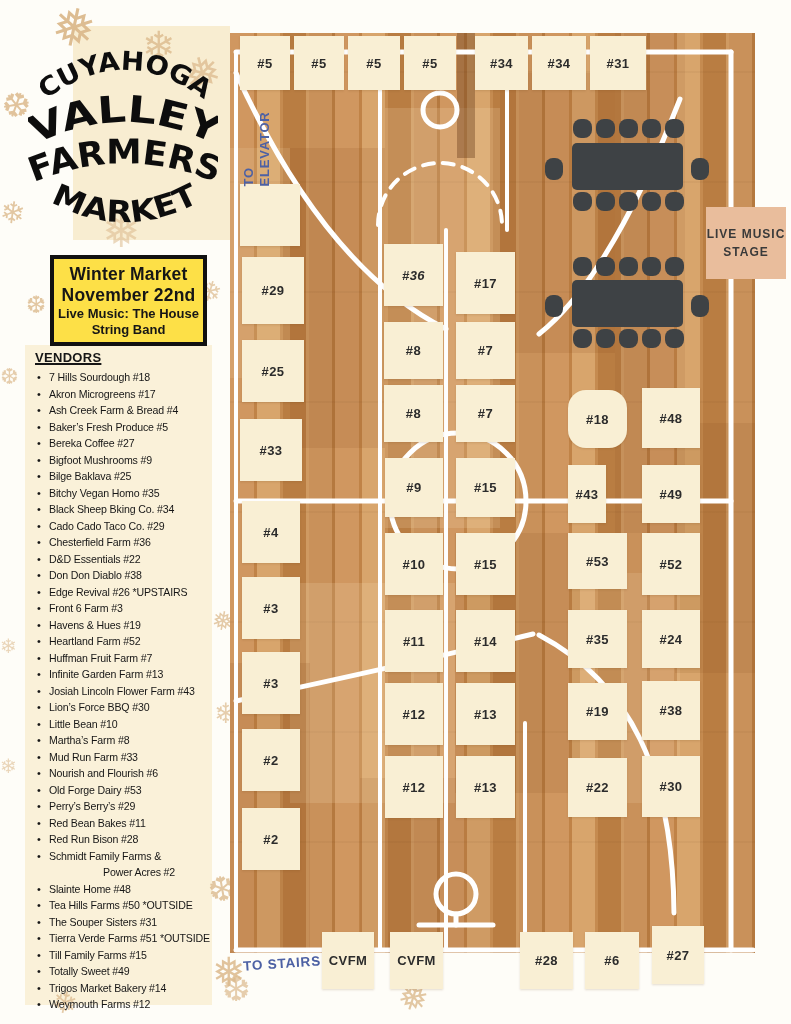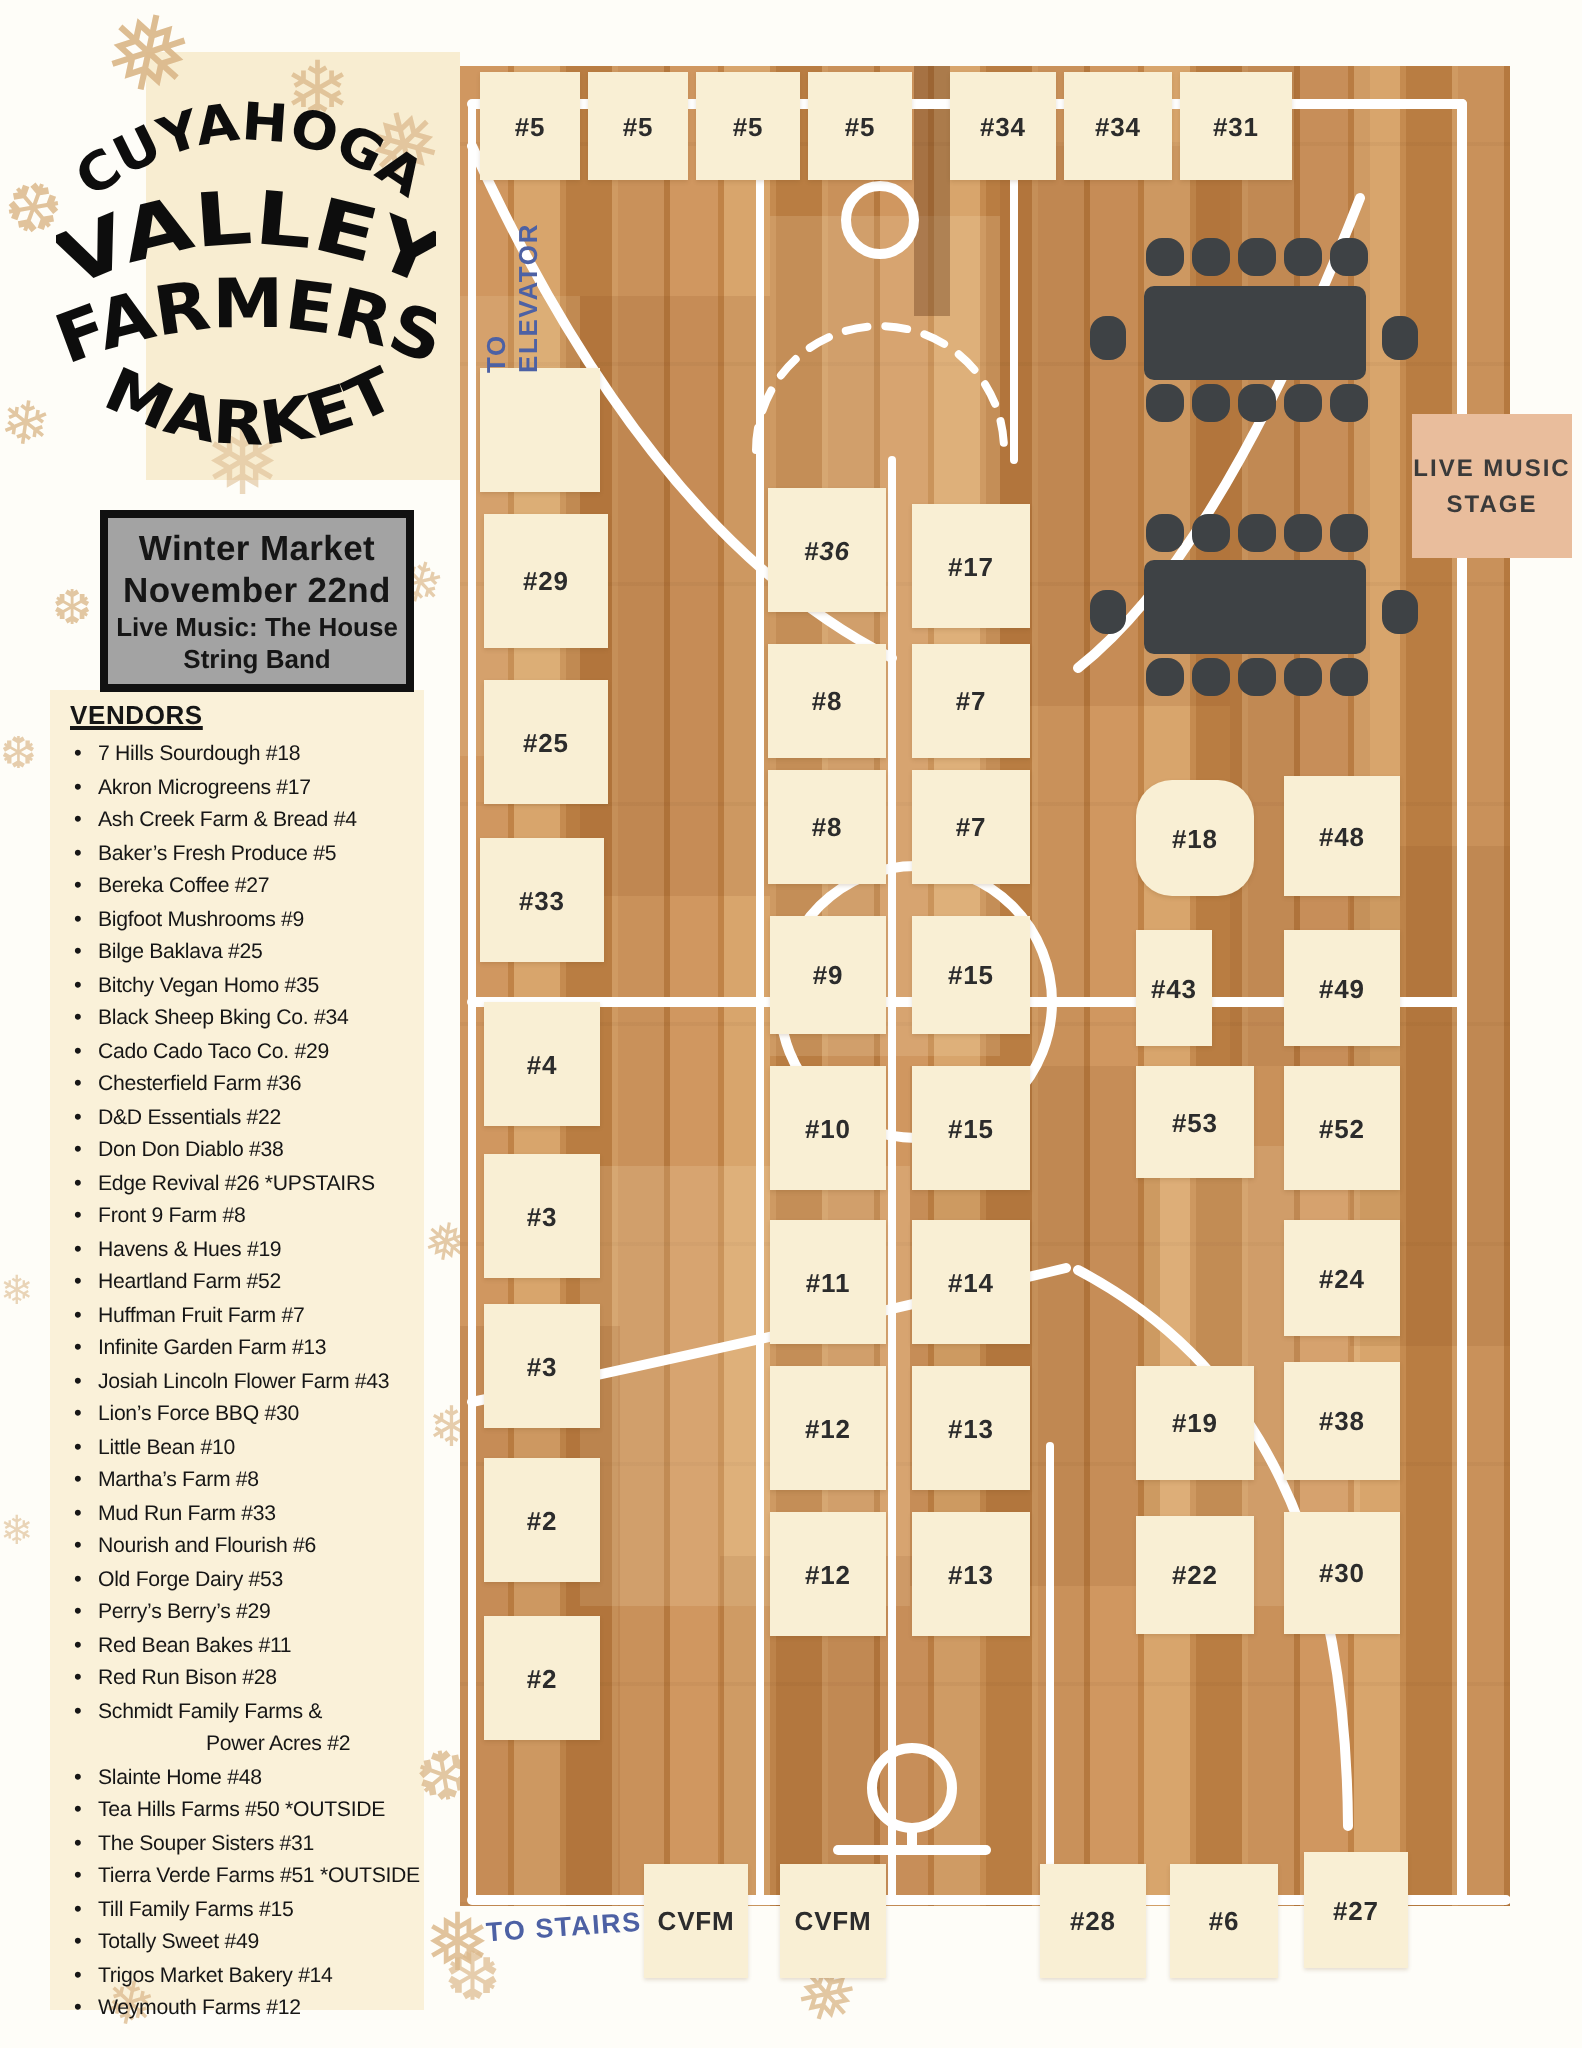--- a/index.html
+++ b/index.html
@@ -1,21 +1,21 @@
 <!DOCTYPE html>
 <html><head>
 <meta charset="utf-8">
 <style>
   html,body{margin:0;padding:0;background:#fff;}
   .page{position:relative;width:791px;height:1024px;background:#fefdf8;overflow:hidden;
         font-family:"Liberation Sans","DejaVu Sans",sans-serif;color:#161616;}
   
   .logo-block{position:absolute;left:73px;top:26px;width:157px;height:214px;background:#f8edd1;z-index:0;}
   .vendor-panel{position:absolute;left:25px;top:345px;width:187px;height:660px;background:#faf1d9;z-index:0;}
-  .event-box{position:absolute;left:50px;top:255px;width:149px;height:78px;background:#a3a3a3;
+  .event-box{position:absolute;left:50px;top:255px;width:149px;height:78px;background:#fde047;
              border:4px solid #111;z-index:3;text-align:center;padding-top:5px;}
   .event-box .l1,.event-box .l2{font-size:17.5px;font-weight:800;line-height:21px;letter-spacing:.2px;}
   .event-box .l3{font-size:13px;font-weight:800;line-height:16px;margin-top:0;}
   
   .flake{position:absolute;z-index:1;color:#dcba8d;line-height:1;user-select:none;}
   
   .logo-svg{position:absolute;left:28px;top:30px;z-index:3;}
   .logo-svg text{font-family:"DejaVu Sans","Liberation Sans",sans-serif;font-weight:900;fill:#0d0d0d;}
   
   .vendors{position:absolute;left:35px;top:350px;width:175px;z-index:3;}
@@ -108,21 +108,21 @@
         <li>Bereka Coffee #27</li>
         <li>Bigfoot Mushrooms  #9</li>
         <li>Bilge Baklava #25</li>
         <li>Bitchy Vegan Homo #35</li>
         <li>Black Sheep Bking Co. #34</li>
         <li>Cado Cado Taco Co. #29</li>
         <li>Chesterfield Farm #36</li>
         <li>D&amp;D Essentials #22</li>
         <li>Don Don Diablo #38</li>
         <li>Edge Revival #26 *UPSTAIRS</li>
-        <li>Front 9 Farm #8</li>
+        <li>Front 6 Farm #3</li>
         <li>Havens &amp; Hues #19</li>
         <li>Heartland Farm #52</li>
         <li>Huffman Fruit Farm #7</li>
         <li>Infinite Garden Farm #13</li>
         <li>Josiah Lincoln Flower Farm #43</li>
         <li>Lion’s Force BBQ #30</li>
         <li>Little Bean #10</li>
         <li>Martha’s Farm  #8</li>
         <li>Mud Run Farm #33</li>
         <li>Nourish and Flourish  #6</li>
@@ -250,20 +250,21 @@
       <div class="booth" style="left: 385px; top: 683px; width: 58px; height: 62px;">#12</div>
       <div class="booth" style="left: 456px; top: 683px; width: 59px; height: 62px;">#13</div>
       <div class="booth" style="left: 385px; top: 756px; width: 58px; height: 62px;">#12</div>
       <div class="booth" style="left: 456px; top: 756px; width: 59px; height: 62px;">#13</div>
       <div class="booth" style="left: 568px; top: 390px; width: 59px; height: 58px; border-radius: 18px;">#18</div>
       <div class="booth" style="left: 642px; top: 388px; width: 58px; height: 60px;">#48</div>
       <div class="booth" style="left: 568px; top: 465px; width: 38px; height: 58px;">#43</div>
       <div class="booth" style="left: 642px; top: 465px; width: 58px; height: 58px;">#49</div>
       <div class="booth" style="left: 568px; top: 533px; width: 59px; height: 56px;">#53</div>
       <div class="booth" style="left: 642px; top: 533px; width: 58px; height: 62px;">#52</div>
+      <div class="booth" style="left: 568px; top: 610px; width: 59px; height: 58px;">#35</div>
       <div class="booth" style="left: 642px; top: 610px; width: 58px; height: 58px;">#24</div>
       <div class="booth" style="left: 568px; top: 683px; width: 59px; height: 57px;">#19</div>
       <div class="booth" style="left: 642px; top: 681px; width: 58px; height: 59px;">#38</div>
       <div class="booth" style="left: 568px; top: 758px; width: 59px; height: 59px;">#22</div>
       <div class="booth" style="left: 642px; top: 756px; width: 58px; height: 61px;">#30</div>
       <div class="booth" style="left: 322px; top: 932px; width: 52px; height: 57px;">CVFM</div>
       <div class="booth" style="left: 390px; top: 932px; width: 53px; height: 57px;">CVFM</div>
       <div class="booth" style="left: 520px; top: 932px; width: 53px; height: 57px;">#28</div>
       <div class="booth" style="left: 585px; top: 932px; width: 54px; height: 57px;">#6</div>
       <div class="booth" style="left: 652px; top: 926px; width: 52px; height: 58px;">#27</div>

